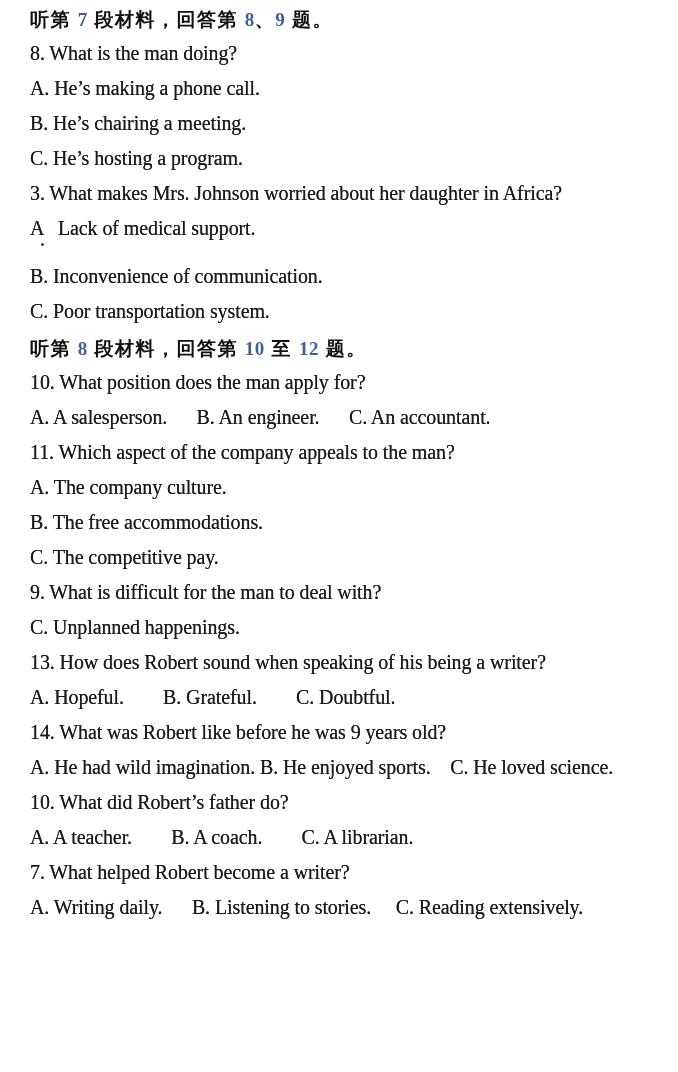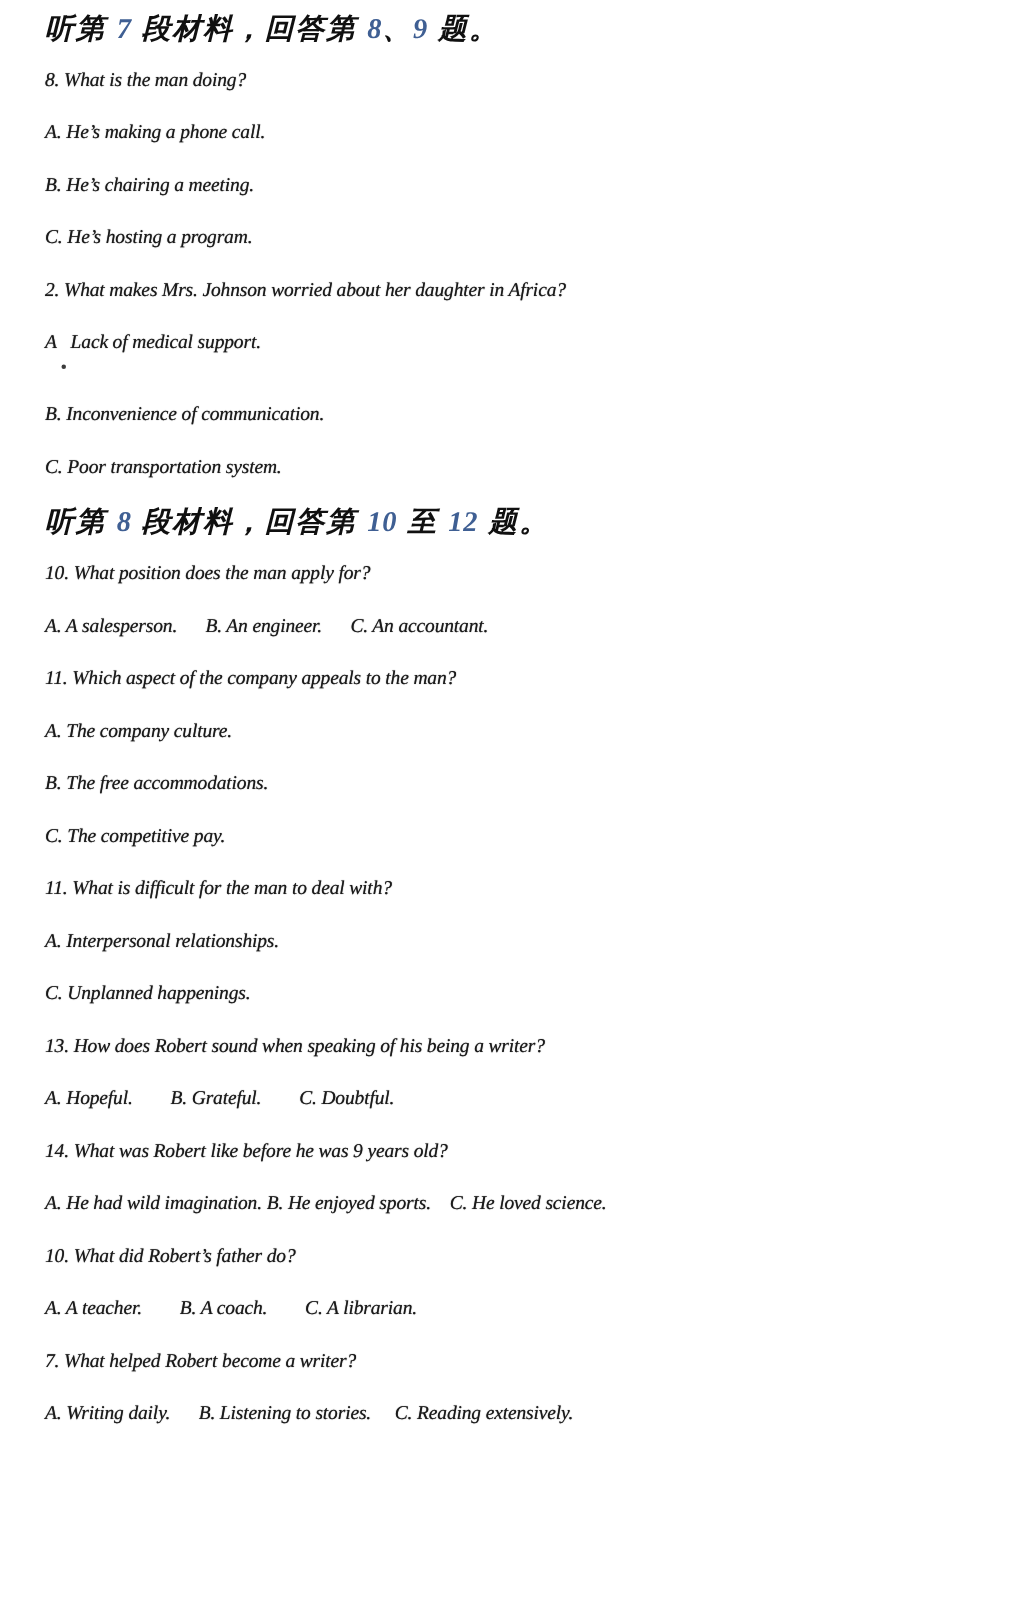--- a/index.html
+++ b/index.html
@@ -14,40 +14,39 @@
   }
   .page {
     position: relative;
     box-sizing: border-box;
     width: 664px;
     height: 1072px;
     padding: 7px 18px 0 30px;
     background: var(--bg, #ffffff);
     color: var(--fg, #1a1a1a);
     font-family: "Liberation Serif", serif;
-    font-style: italic;
   }
   .sec-header {
     font-family: "Liberation Sans", sans-serif;
     font-weight: bold;
     font-size: 19px;
     height: 26px;
     line-height: 26px;
     margin: 0 0 10px 0;
     letter-spacing: 1.5px;
     color: #101010;
     white-space: pre;
   }
   .sec-header .num {
     color: var(--hn, #3f5f93);
     font-family: "Liberation Serif", serif;
     letter-spacing: 0.5px;
   }
   .line {
-    font-size: 13px;
+    font-size: 20px;
     height: 20px;
     line-height: 20px;
     margin: 0 0 15px 0;
     white-space: pre;
     letter-spacing: -0.1px;
     text-shadow: 0 0 0.6px rgba(25, 25, 25, 0.85);
   }
   .gap-extra {
     margin-bottom: 28px;
   }
@@ -65,36 +64,35 @@
 <body>
 
 <div class="page">
 
   <section>
     <h2 class="sec-header"><span class="cn">听第 </span><span class="num">7</span><span class="cn"> 段材料，回答第 </span><span class="num">8</span><span class="cn">、</span><span class="num">9</span><span class="cn"> 题。</span></h2>
     <div class="line">8. What is the man doing?</div>
     <div class="line">A. He’s making a phone call.</div>
     <div class="line">B. He’s chairing a meeting.</div>
     <div class="line">C. He’s hosting a program.</div>
-    <div class="line">2. What makes Mrs. Johnson worried about her daughter in Africa?</div>
+    <div class="line">3. What makes Mrs. Johnson worried about her daughter in Africa?</div>
     <div class="line gap-extra">A   Lack of medical support.</div>
     <div class="line">B. Inconvenience of communication.</div>
     <div class="line">C. Poor transportation system.</div>
   </section>
 
   <section>
     <h2 class="sec-header"><span class="cn">听第 </span><span class="num">8</span><span class="cn"> 段材料，回答第 </span><span class="num">10</span><span class="cn"> 至 </span><span class="num">12</span><span class="cn"> 题。</span></h2>
     <div class="line">10. What position does the man apply for?</div>
     <div class="line">A. A salesperson.      B. An engineer.      C. An accountant.</div>
     <div class="line">11. Which aspect of the company appeals to the man?</div>
     <div class="line">A. The company culture.</div>
     <div class="line">B. The free accommodations.</div>
     <div class="line">C. The competitive pay.</div>
-    <div class="line">11. What is difficult for the man to deal with?</div>
-    <div class="line">A. Interpersonal relationships.</div>
+    <div class="line">9. What is difficult for the man to deal with?</div>
     <div class="line">C. Unplanned happenings.</div>
   </section>
 
   <section>
     <div class="line">13. How does Robert sound when speaking of his being a writer?</div>
     <div class="line">A. Hopeful.        B. Grateful.        C. Doubtful.</div>
     <div class="line">14. What was Robert like before he was 9 years old?</div>
     <div class="line">A. He had wild imagination. B. He enjoyed sports.    C. He loved science.</div>
     <div class="line">10. What did Robert’s father do?</div>
     <div class="line">A. A teacher.        B. A coach.        C. A librarian.</div>

